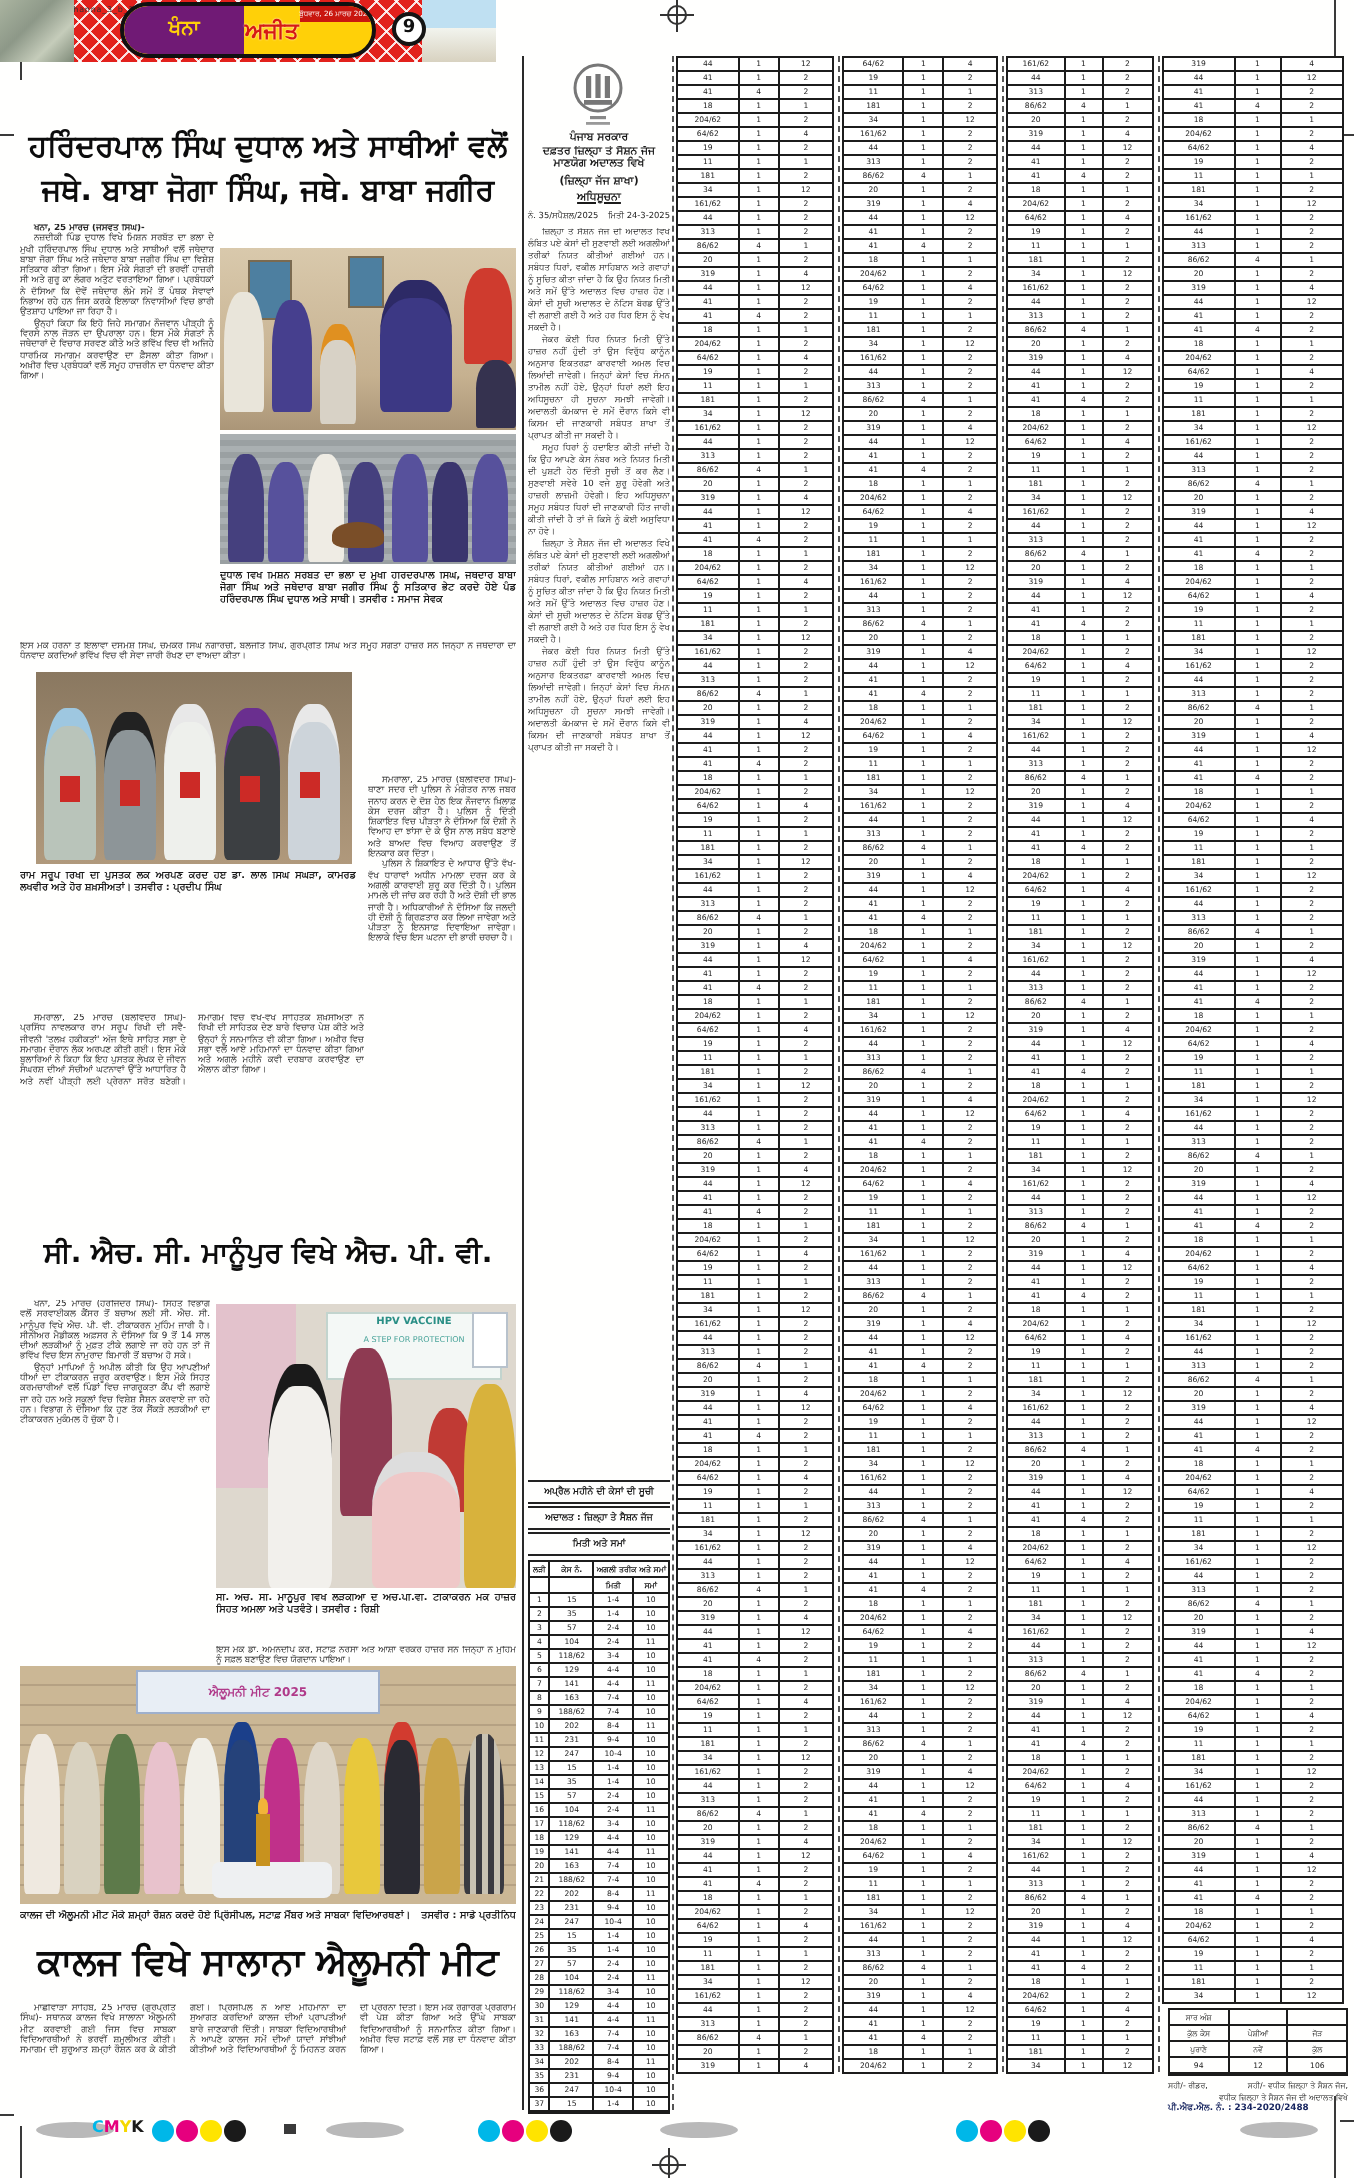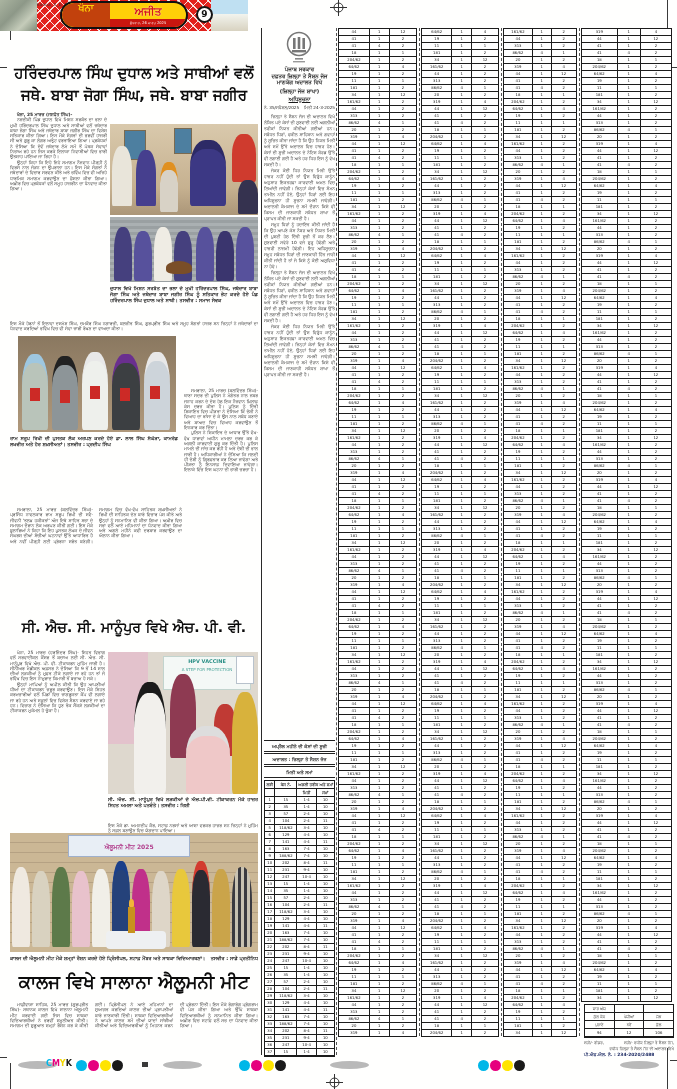--- a/index.html
+++ b/index.html
@@ -14,23 +14,23 @@
   .mark{background:#3a3a3a}
   .photo{position:absolute;overflow:hidden}
   .fig{position:absolute;border-radius:42% 42% 6% 6%}
   .blk{position:absolute}
   
   .masthead{left:10px;top:29px;width:248px;height:31px;background:
      repeating-linear-gradient(45deg,rgba(255,255,255,.85) 0 1px,transparent 1px 7px),
      repeating-linear-gradient(-45deg,rgba(255,255,255,.85) 0 1px,transparent 1px 7px),#e2211c}
   .mast-photo{position:absolute;top:0;height:31px;width:37px}
   .capsule{position:absolute;left:60px;top:1px;width:128px;height:28px;border:2px solid #101010;border-radius:14px;background:#ffd008;display:flex;overflow:hidden}
-  .cap-red{width:48px;height:100%;background:#c2410c;border-radius:12px 0 0 12px;display:flex;align-items:flex-start;justify-content:center}
+  .cap-red{width:60px;height:100%;background:#701a75;border-radius:12px 0 0 12px;display:flex;align-items:center;justify-content:center}
   .cap-khanna{color:#ffd008;font-weight:bold;font-size:10px;line-height:10px;text-align:center}
-  .cap-right{flex:1;display:flex;flex-direction:column}
+  .cap-right{flex:1;display:flex;flex-direction:row}
   .cap-ajit{flex:1;display:flex;align-items:center;justify-content:center;color:#d71a12;font-weight:bold;font-size:11px;text-shadow:0 0 1px #fff}
   .cap-date{height:8px;background:#c9160f;color:#fff;font-size:3.6px;line-height:8px;text-align:center}
   .page-circle{position:absolute;left:196px;top:6px;width:17px;height:17px;border-radius:50%;background:#fff;border:2px solid #141414;font-size:9px;font-weight:bold;text-align:center;line-height:13px;color:#111}
   
   .vline{position:absolute;width:1px;background:#2a2a2a}
   .vdash{position:absolute;width:0;border-left:1px dashed #555}
   
   .notice-head{font-weight:bold;text-align:center;font-size:5.4px;line-height:6.4px}
   .n-ref{font-size:4.2px;display:flex;justify-content:space-between}
   .n-box{border-top:1px solid #222;border-bottom:1px solid #222;font-size:4.6px;font-weight:bold;text-align:center;line-height:11px;height:12px;overflow:hidden}

